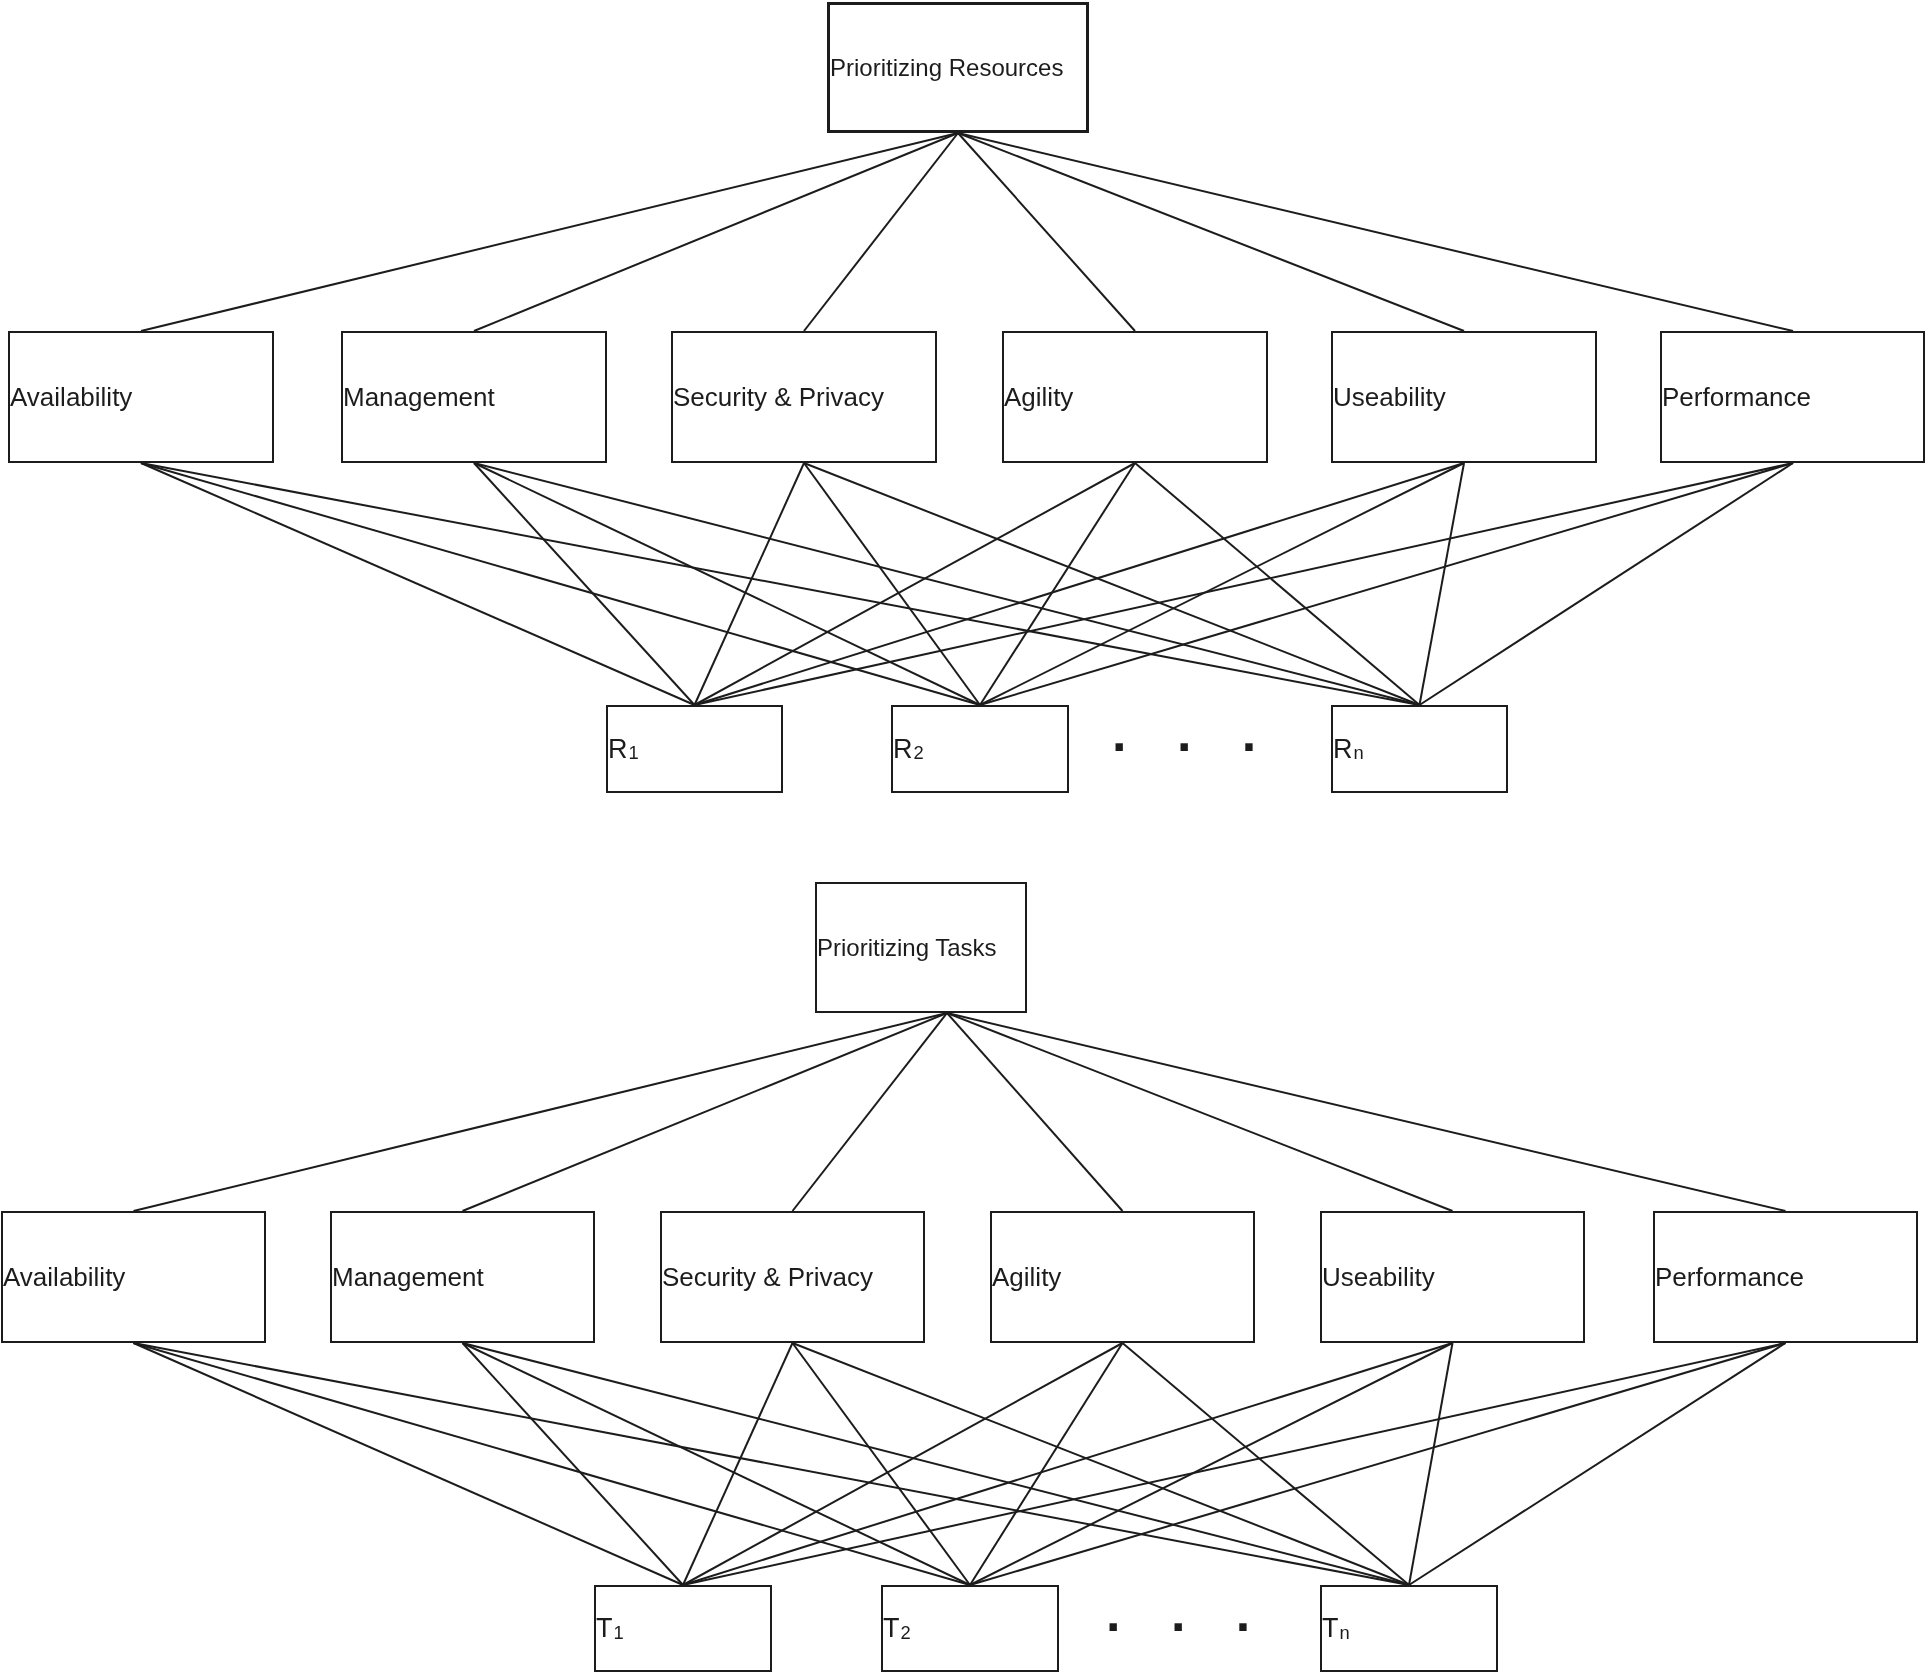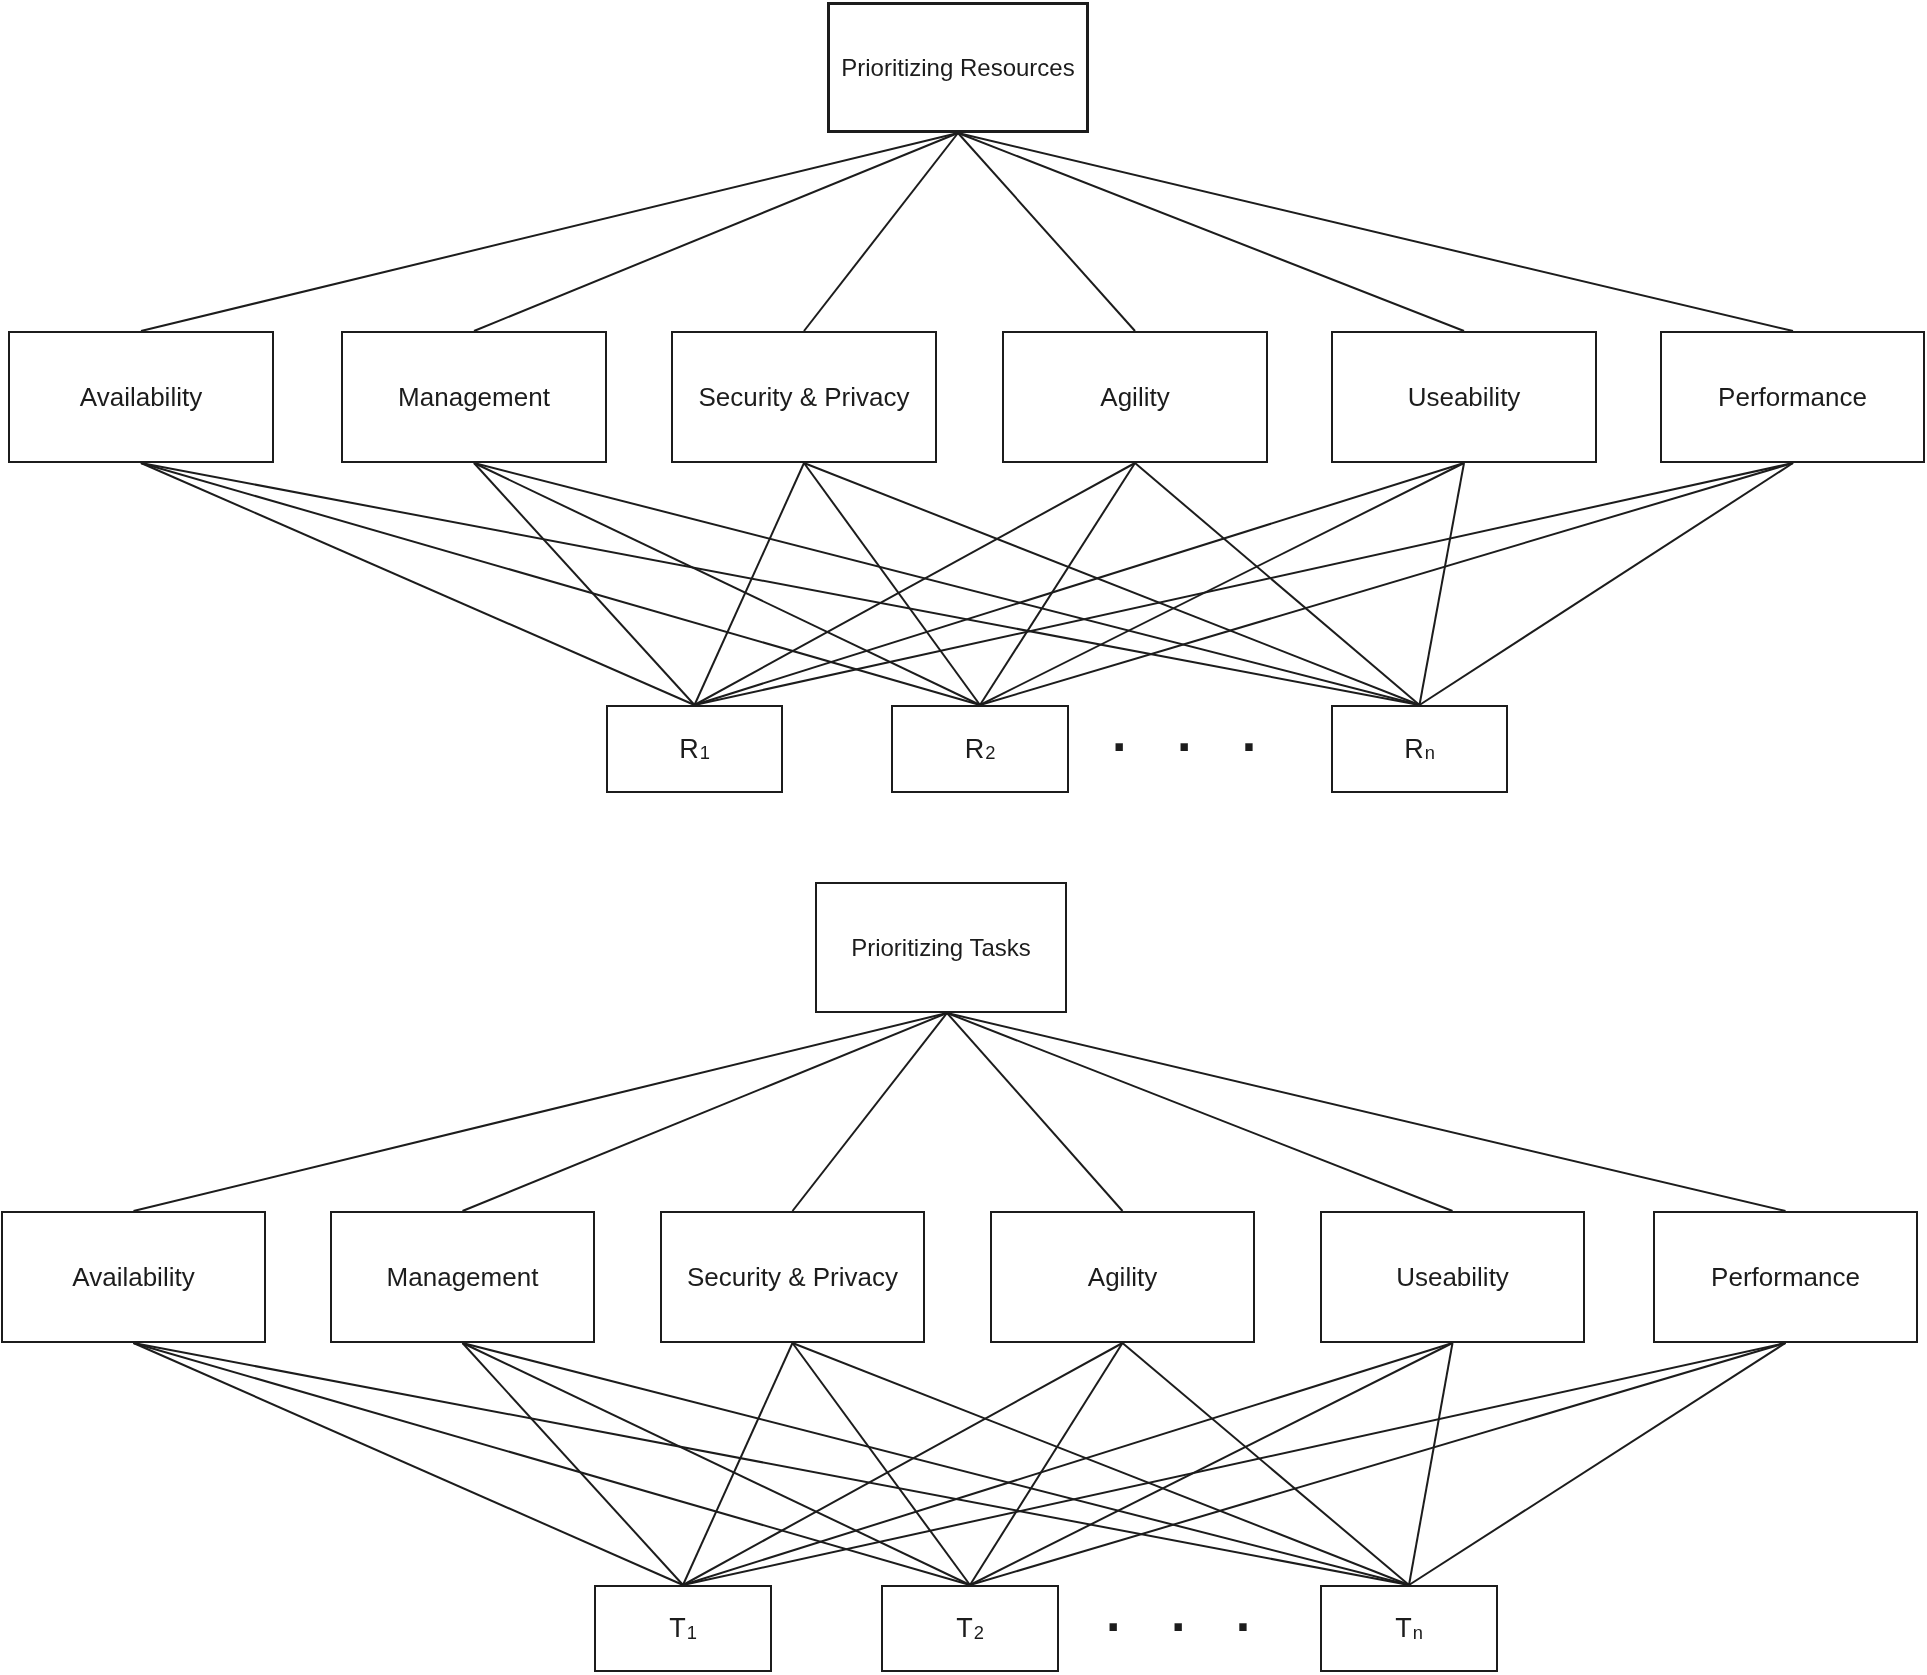--- a/index.html
+++ b/index.html
@@ -10,21 +10,21 @@
     font-family:"Liberation Sans",sans-serif;
     color:#1c1c1c;
     overflow:hidden;
   }
   svg.edges{position:absolute;left:0;top:0;width:1927px;height:1675px;}
   .node{
     position:absolute;
     box-sizing:border-box;
     background:#ffffff;
     border:2px solid #1c1c1c;
-    display:flex;align-items:center;justify-content:center;
+    display:flex;align-items:center;
     text-align:center;
     font-size:26px;
     white-space:nowrap;
     z-index:2;
   }
   .root{font-size:24px;border-width:3px;}
   .root.thin{border-width:2px;}
   .leaf{font-size:27px;}
   .leaf .sub{
     font-size:0.68em;
@@ -134,21 +134,21 @@
     <span>R</span>
       <span class="sub">2</span>
   </div>
   <div class="node leaf" style="left:1331px;top:705px;width:177px;height:88px;">
     <span>R</span>
       <span class="sub">n</span>
   </div>
 
   <div class="dots" style="left:1112px;top:704px;">. . .</div>
 
-  <div class="node root thin" style="left:815px;top:882px;width:252px;height:131px;">
+  <div class="node root thin" style="left:815px;top:882px;width:212px;height:131px;">
     <span>Prioritizing Tasks</span>
   </div>
 
   <div class="node" style="left:1px;top:1211px;width:265px;height:132px;">
     <span>Availability</span>
   </div>
   <div class="node" style="left:330px;top:1211px;width:265px;height:132px;">
     <span>Management</span>
   </div>
   <div class="node" style="left:660px;top:1211px;width:265px;height:132px;">

